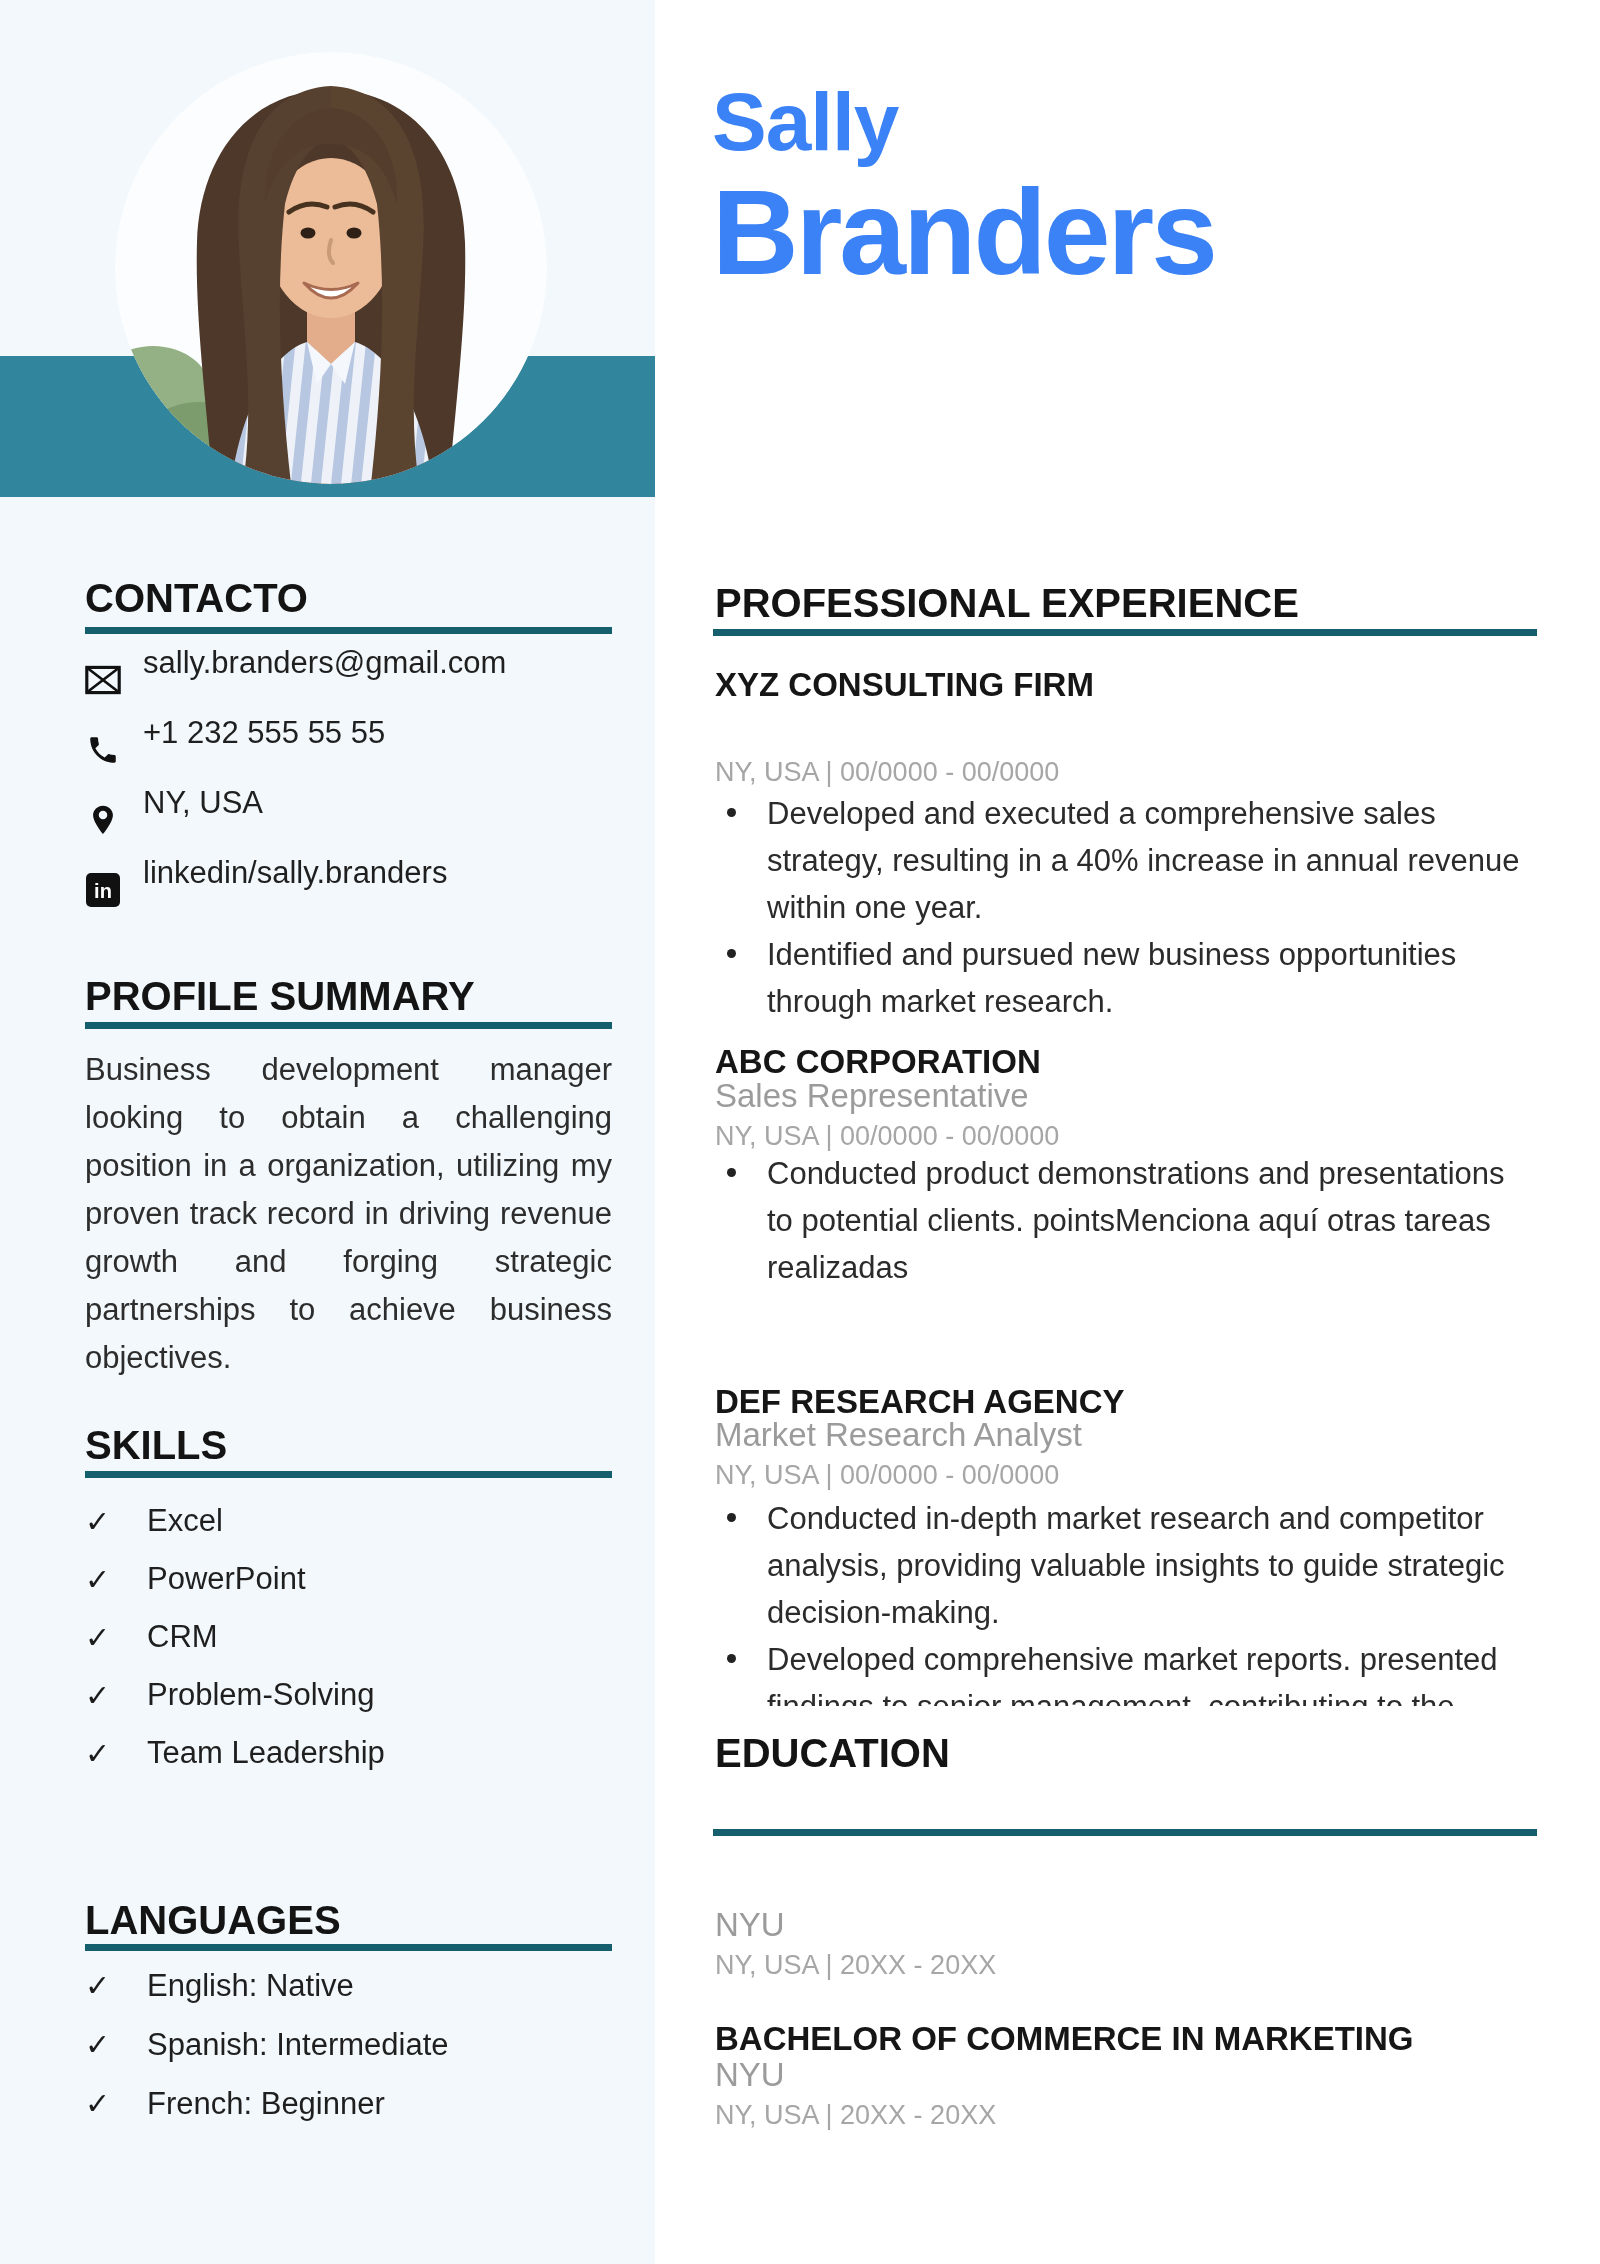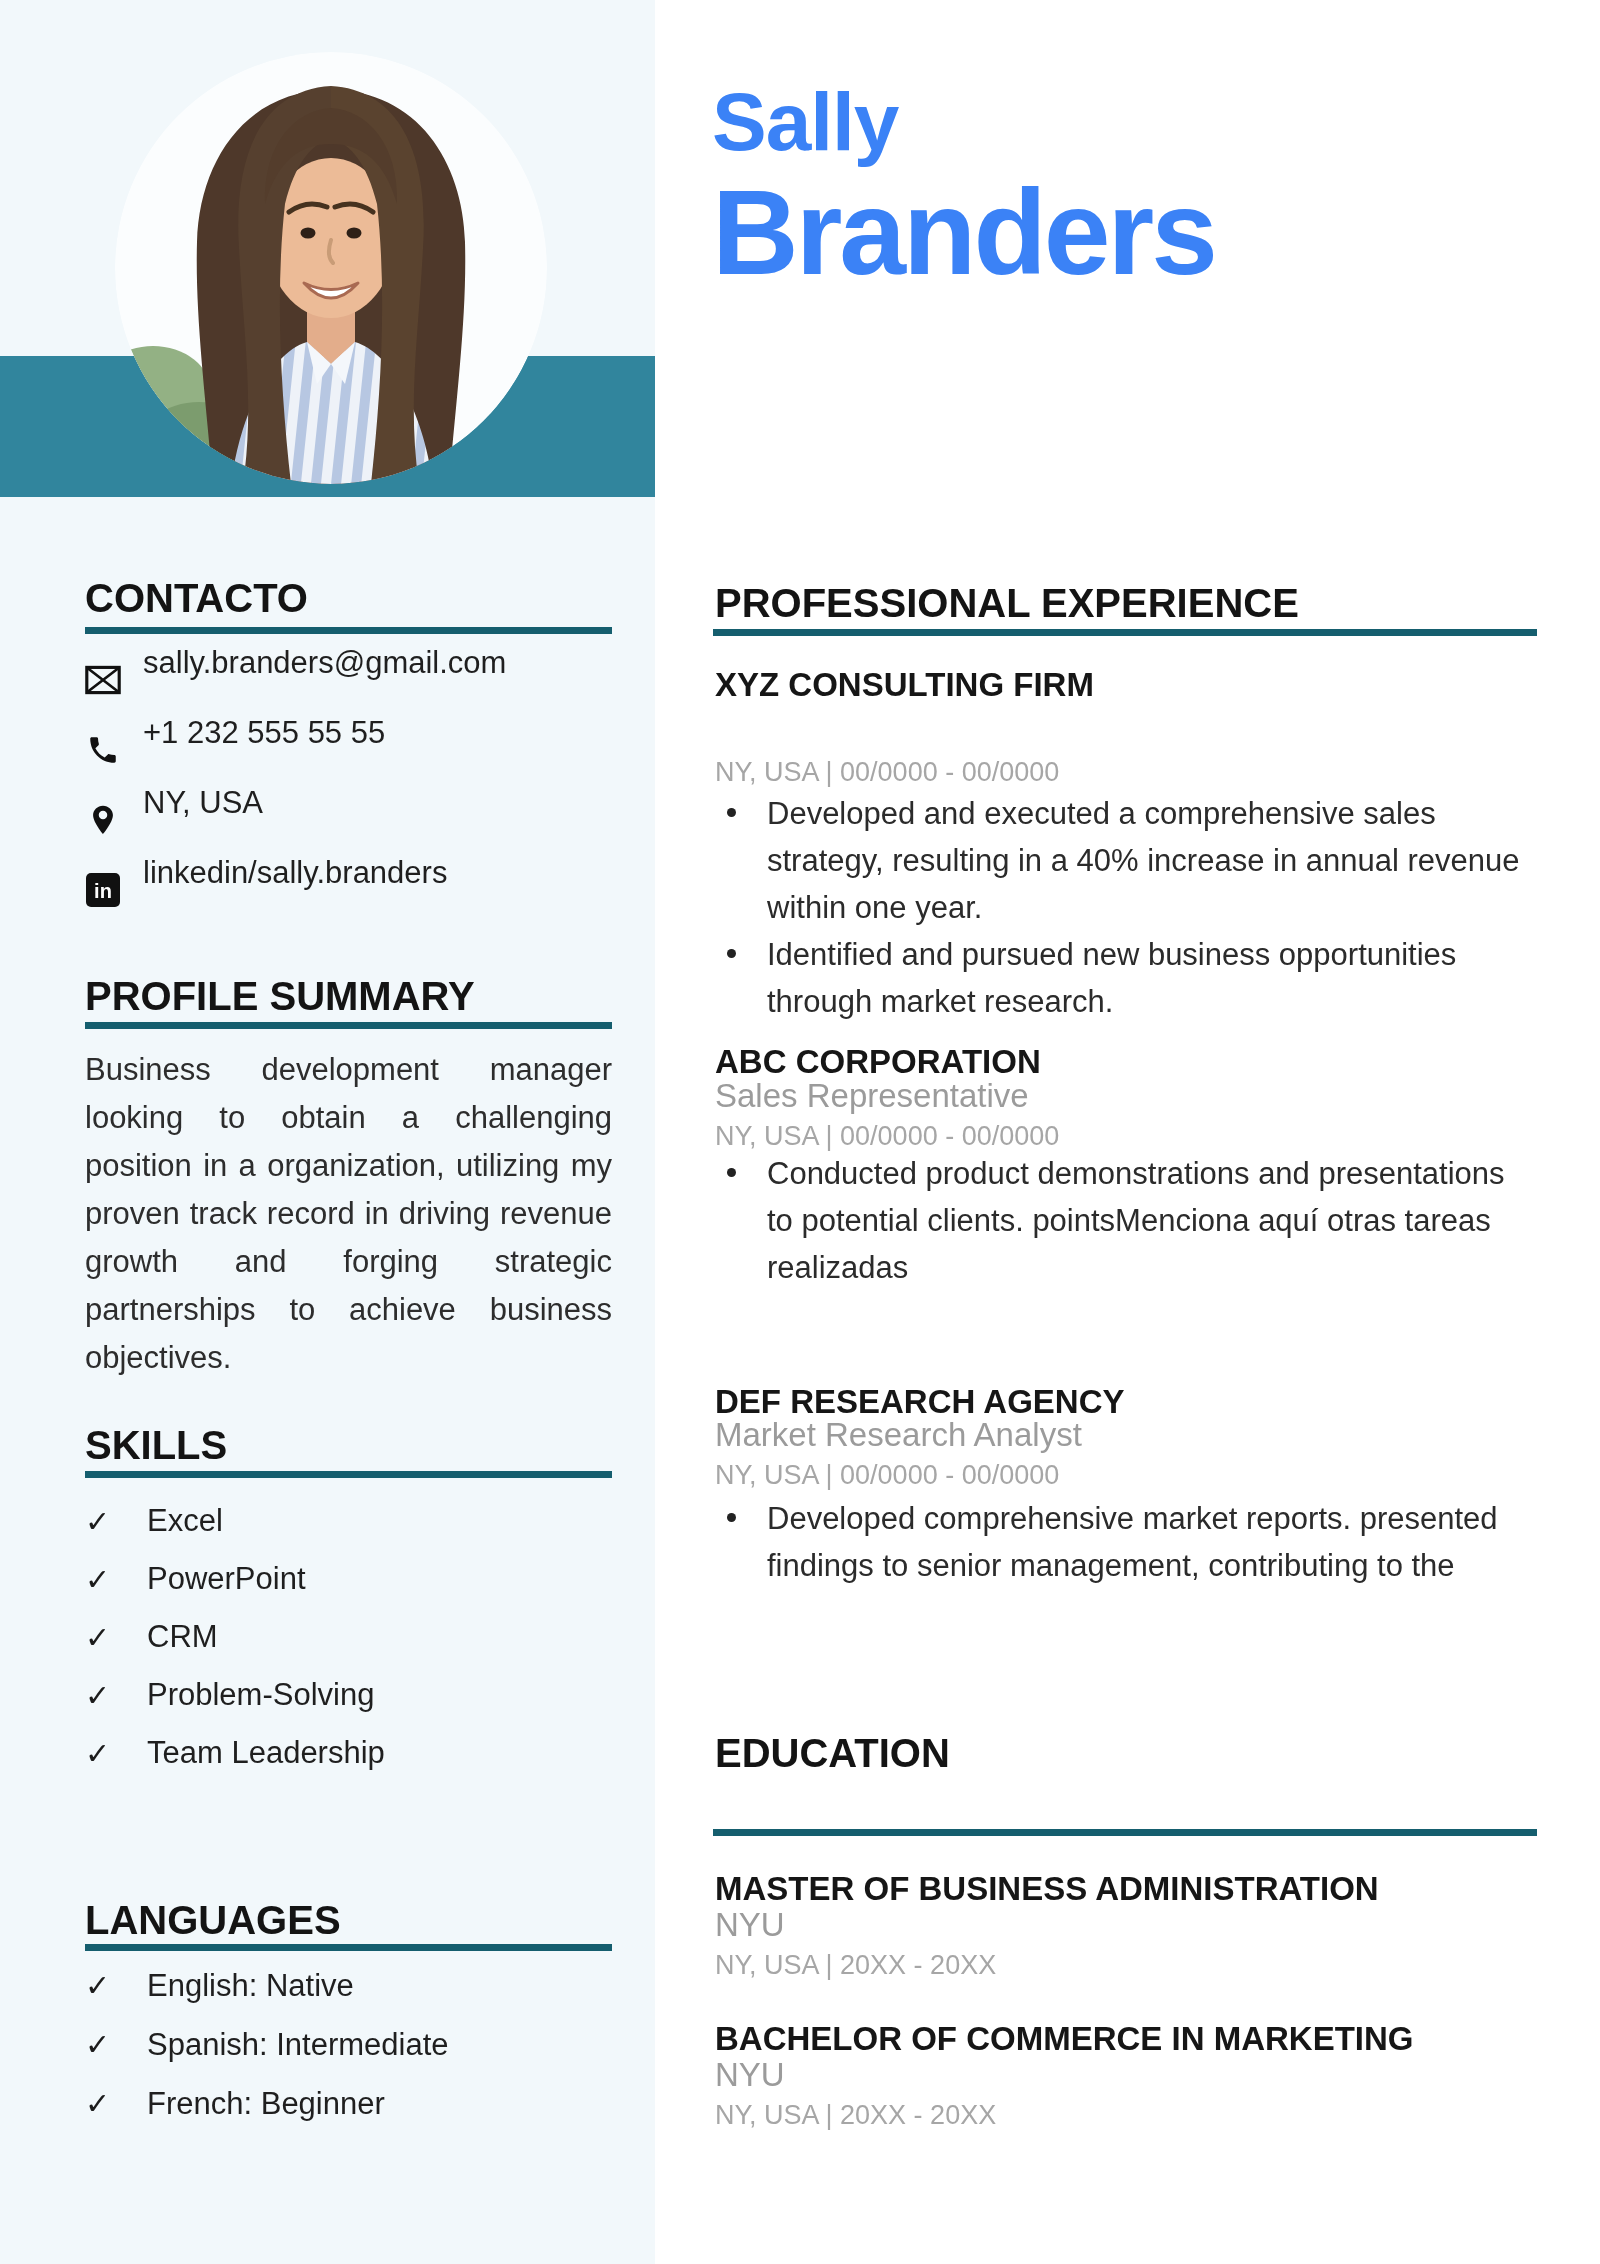--- a/index.html
+++ b/index.html
@@ -220,27 +220,27 @@
   <div class="entry-role abc-r">Sales Representative</div>
   <div class="entry-meta abc-m">NY, USA | 00/0000 - 00/0000</div>
   <ul class="bullets abc-b">
       <li>Conducted product demonstrations and presentations to potential clients. pointsMenciona aquí otras tareas realizadas</li>
     </ul>
 
   <div class="entry-company def-c">DEF RESEARCH AGENCY</div>
   <div class="entry-role def-r">Market Research Analyst</div>
   <div class="entry-meta def-m">NY, USA | 00/0000 - 00/0000</div>
   <ul class="bullets def-b">
+      <li>Conducted in-depth market research and competitor analysis, providing valuable insights to guide strategic decision-making.</li>
       <li>Developed comprehensive market reports. presented findings to senior management, contributing to the</li>
     </ul>
 
   <div class="sec-h mn h-edu">EDUCATION</div>
   <div class="rule rule-edu"></div>
 
-  <div class="entry-company mba-d">MASTER OF BUSINESS ADMINISTRATION</div>
   <div class="edu-school mba-s">NYU</div>
   <div class="entry-meta mba-m">NY, USA | 20XX - 20XX</div>
 
   <div class="entry-company bcm-d">BACHELOR OF COMMERCE IN MARKETING</div>
   <div class="edu-school bcm-s">NYU</div>
   <div class="entry-meta bcm-m">NY, USA | 20XX - 20XX</div>
 
 </div>
 
 </body></html>

